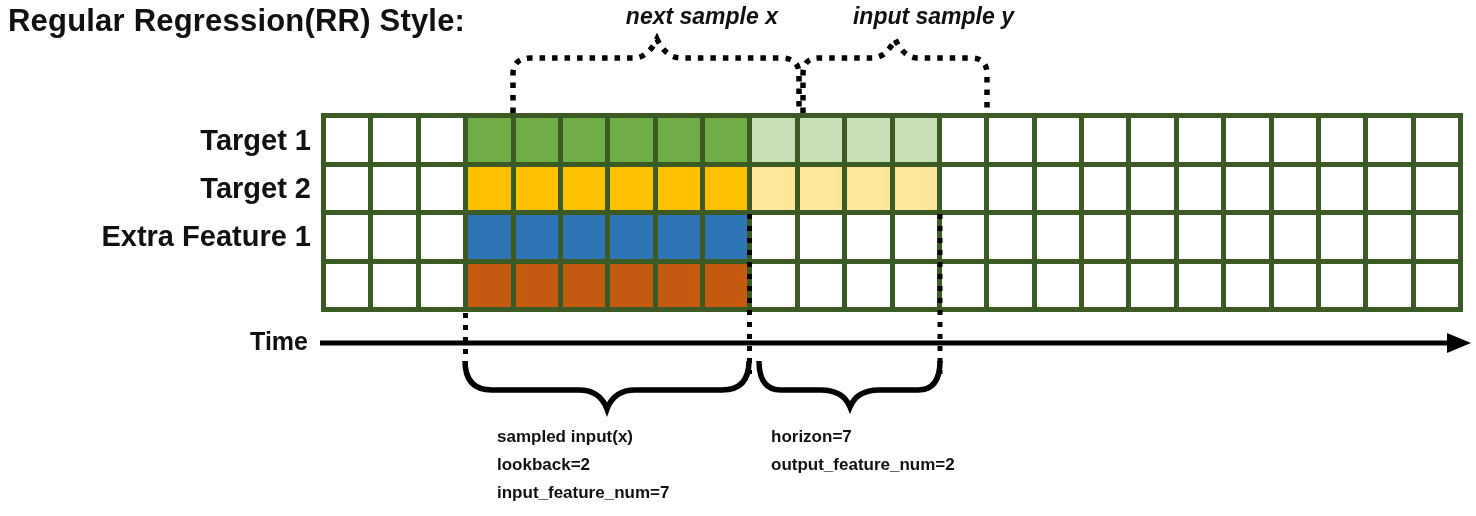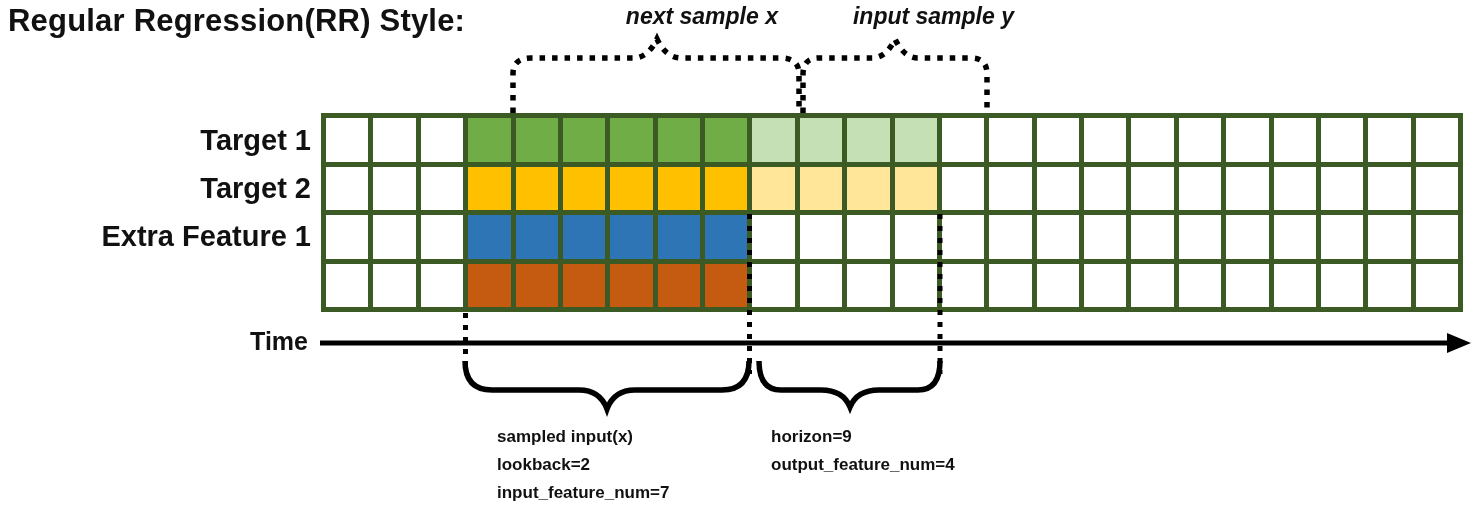--- a/index.html
+++ b/index.html
@@ -177,17 +177,17 @@
 
   <div class="time-label">Time</div>
 
   <div class="anno" style="left:497px">
     <div>sampled input(x)</div>
     <div>lookback=2</div>
     <div>input_feature_num=7</div>
   </div>
 
   <div class="anno" style="left:771px">
-    <div>horizon=9</div>
-    <div>output_feature_num=4</div>
+    <div>horizon=7</div>
+    <div>output_feature_num=2</div>
   </div>
 
 </div>
 
 </body></html>

